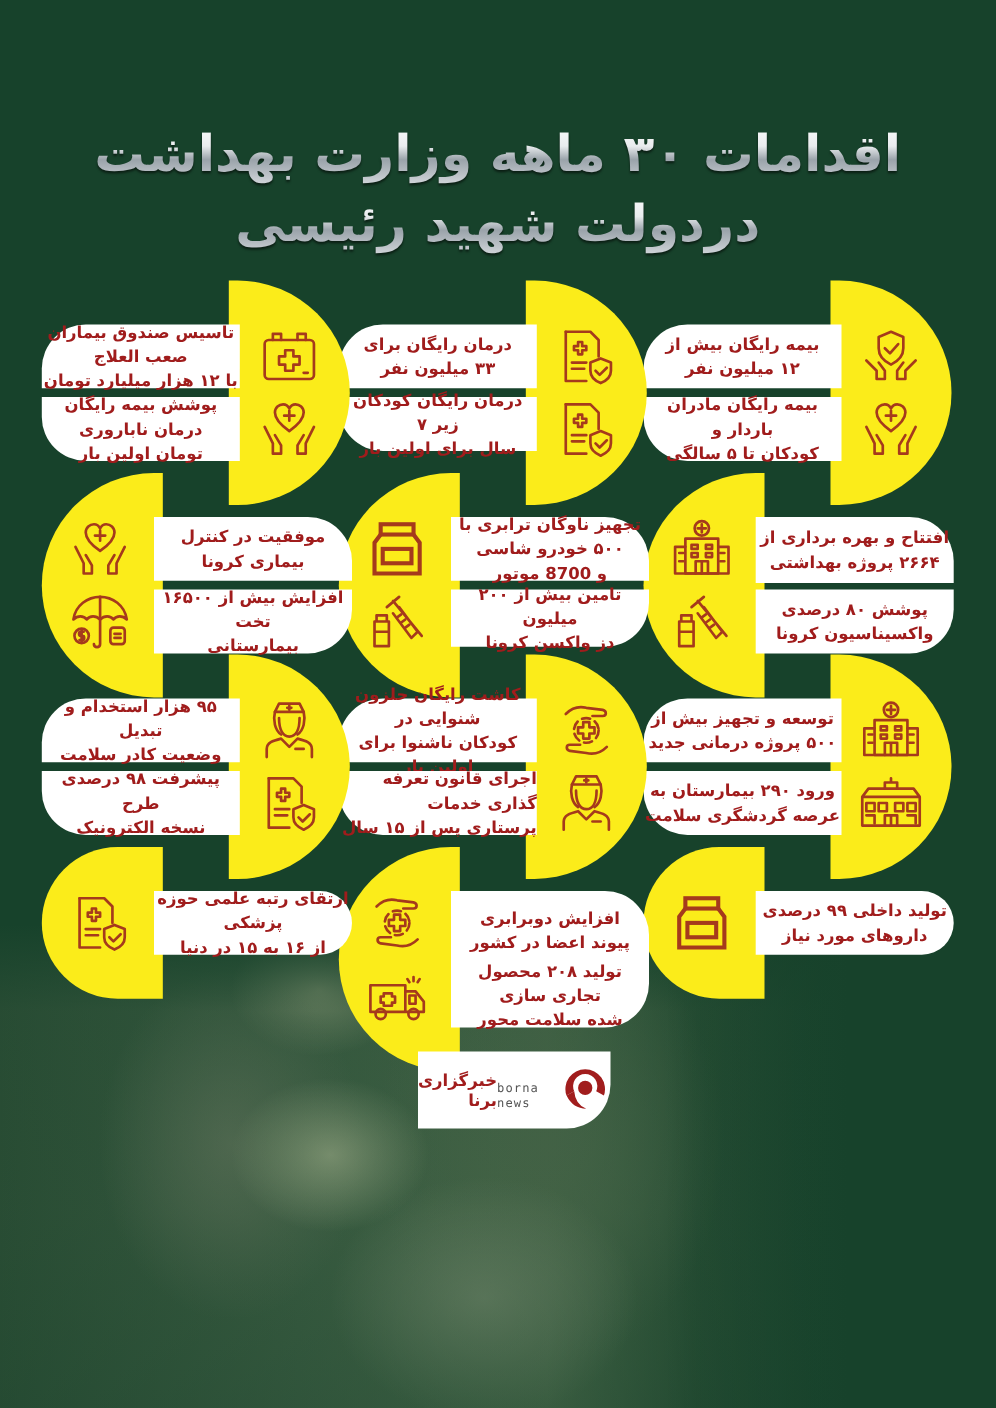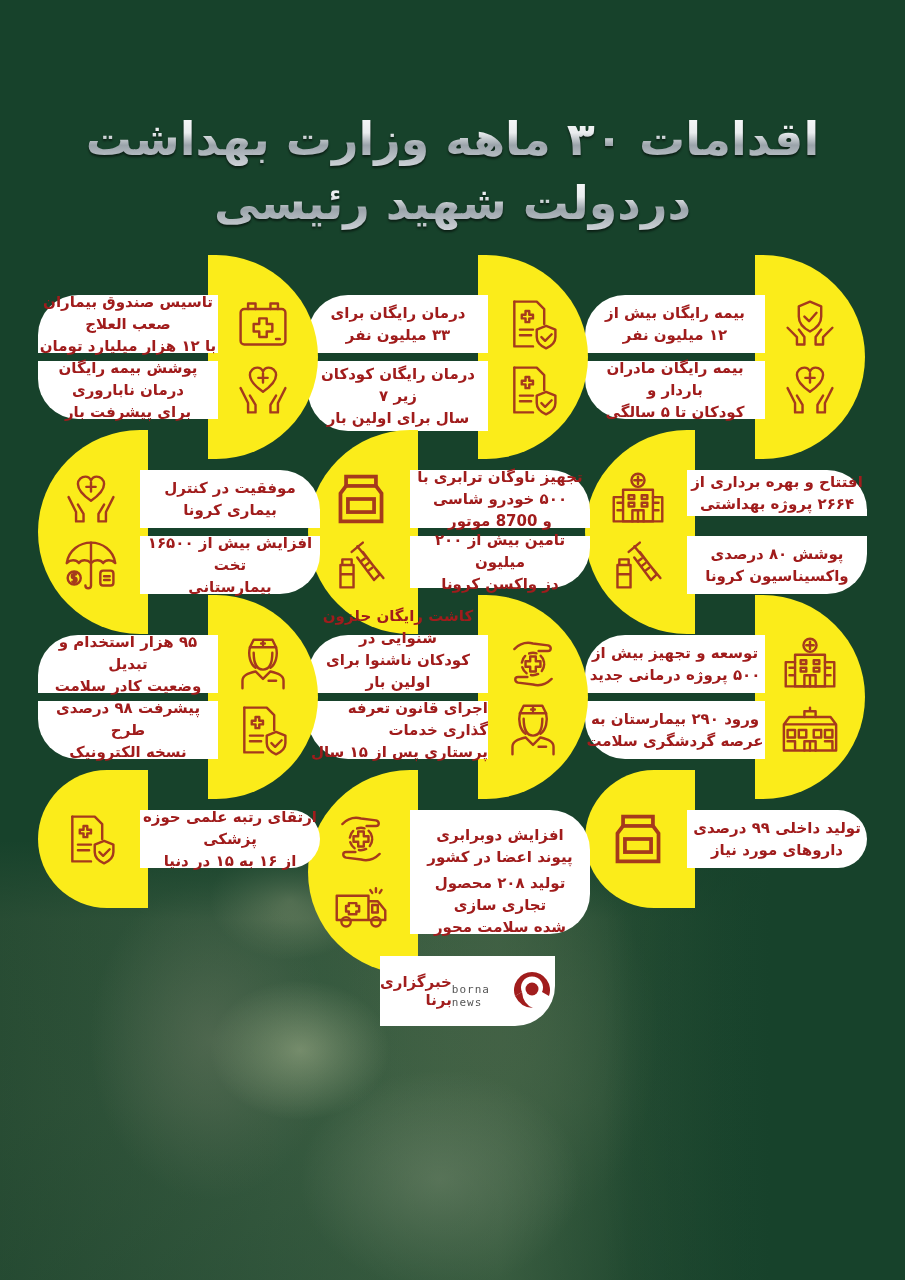--- a/index.html
+++ b/index.html
@@ -90,21 +90,21 @@
       <span class="ico" style="top: 295px; height: 58px; width: 90px; left: 488px;">
         <svg viewBox="0 0 60 60">
           <path fill="none" stroke="#a53a1c" stroke-width="2.6" stroke-linecap="round" stroke-linejoin="round" d="M10 6 H34 L42 14 V30"></path>
           <path fill="none" stroke="#a53a1c" stroke-width="2.6" stroke-linecap="round" stroke-linejoin="round" d="M10 6 V54 H30"></path>
           <path fill="none" stroke="#a53a1c" stroke-width="2.6" stroke-linecap="round" stroke-linejoin="round" d="M22 16 H26 V20 H30 V24 H26 V28 H22 V24 H18 V20 H22 Z"></path>
           <path fill="none" stroke="#a53a1c" stroke-width="2.6" stroke-linecap="round" stroke-linejoin="round" d="M16 36 H30 M16 42 H28"></path>
           <path fill="none" stroke="#a53a1c" stroke-width="2.6" stroke-linecap="round" stroke-linejoin="round" d="M44 32 L54 36 V44 C54 50 49 54 44 56 C39 54 34 50 34 44 V36 Z"></path>
           <path fill="none" stroke="#a53a1c" stroke-width="2.6" stroke-linecap="round" stroke-linejoin="round" d="M39 44 L43 48 L50 41"></path>
         </svg>
       </span>
-      <div class="pill" style="top: 361px; height: 70px; left: 308px; width: 180px; border-radius: 0px 0px 0px 40px;">
+      <div class="pill" style="top: 361px; height: 49px; left: 308px; width: 180px; border-radius: 0px 0px 0px 40px;">
         <div>
           <span>درمان رایگان کودکان زیر ۷</span>
           <span>سال برای اولین بار</span>
         </div>
       </div>
       <span class="ico" style="top: 361px; height: 58px; width: 90px; left: 488px;">
         <svg viewBox="0 0 60 60">
           <path fill="none" stroke="#a53a1c" stroke-width="2.6" stroke-linecap="round" stroke-linejoin="round" d="M10 6 H34 L42 14 V30"></path>
           <path fill="none" stroke="#a53a1c" stroke-width="2.6" stroke-linecap="round" stroke-linejoin="round" d="M10 6 V54 H30"></path>
           <path fill="none" stroke="#a53a1c" stroke-width="2.6" stroke-linecap="round" stroke-linejoin="round" d="M22 16 H26 V20 H30 V24 H26 V28 H22 V24 H18 V20 H22 Z"></path>
@@ -126,35 +126,35 @@
         <svg viewBox="0 0 60 60">
           <rect fill="none" stroke="#a53a1c" stroke-width="2.6" stroke-linecap="round" stroke-linejoin="round" x="6" y="14" width="48" height="38" rx="4"></rect>
           <path fill="none" stroke="#a53a1c" stroke-width="2.6" stroke-linecap="round" stroke-linejoin="round" d="M14 14 V8 H22 V14 M38 14 V8 H46 V14"></path>
           <path fill="none" stroke="#a53a1c" stroke-width="2.6" stroke-linecap="round" stroke-linejoin="round" d="M26 24 H34 V30 H40 V38 H34 V44 H26 V38 H20 V30 H26 Z"></path>
           <path fill="none" stroke="#a53a1c" stroke-width="2.6" stroke-linecap="round" stroke-linejoin="round" d="M44 46 H48"></path>
         </svg>
       </span>
       <div class="pill" style="top: 361px; height: 58px; left: 38px; width: 180px; border-radius: 0px 0px 0px 40px;">
         <div>
           <span>پوشش بیمه رایگان درمان ناباروری</span>
-          <span>برای پیشرفت بار</span>
+          <span>تومان اولین بار</span>
         </div>
       </div>
       <span class="ico" style="top: 361px; height: 58px; width: 90px; left: 218px;">
         <svg viewBox="0 0 60 60">
           <path fill="none" stroke="#a53a1c" stroke-width="2.6" stroke-linecap="round" stroke-linejoin="round" d="M30 32 C20 25 16 20 16 14 C16 9 20 6 24 6 C27 6 29 8 30 10 C31 8 33 6 36 6 C40 6 44 9 44 14 C44 20 40 25 30 32 Z"></path>
           <path fill="none" stroke="#a53a1c" stroke-width="2.6" stroke-linecap="round" stroke-linejoin="round" d="M30 12 V22 M25 17 H35"></path>
           <path fill="none" stroke="#a53a1c" stroke-width="2.6" stroke-linecap="round" stroke-linejoin="round" d="M6 28 L14 44 V54 H22 V46 L16 36"></path>
           <path fill="none" stroke="#a53a1c" stroke-width="2.6" stroke-linecap="round" stroke-linejoin="round" d="M54 28 L46 44 V54 H38 V46 L44 36"></path>
         </svg>
       </span>
     </div>
     <div class="card">
       <div class="ypanel" style="top: 430px; height: 204px; width: 110px; left: 585px; border-radius: 102px 0px 0px 102px;"></div>
-      <div class="pill" style="top: 470px; height: 46px; left: 687px; width: 180px; border-radius: 0px 40px 0px 0px;">
+      <div class="pill" style="top: 470px; height: 60px; left: 687px; width: 180px; border-radius: 0px 40px 0px 0px;">
         <div>
           <span>افتتاح و بهره برداری از</span>
           <span>۲۶۶۴ پروژه بهداشتی</span>
         </div>
       </div>
       <span class="ico" style="top: 470px; height: 58px; width: 90px; left: 593px;">
         <svg viewBox="0 0 60 60">
           <circle fill="none" stroke="#a53a1c" stroke-width="2.6" stroke-linecap="round" stroke-linejoin="round" cx="30" cy="10" r="7"></circle>
           <path fill="none" stroke="#a53a1c" stroke-width="2.6" stroke-linecap="round" stroke-linejoin="round" d="M30 6 V14 M26 10 H34"></path>
           <path fill="none" stroke="#a53a1c" stroke-width="2.6" stroke-linecap="round" stroke-linejoin="round" d="M14 20 H46 V54 H14 Z"></path>
@@ -267,21 +267,21 @@
         <svg viewBox="0 0 60 60">
           <path fill="none" stroke="#a53a1c" stroke-width="2.6" stroke-linecap="round" stroke-linejoin="round" d="M2 24 H58 V52 H2 Z M2 24 L8 16 H52 L58 24"></path>
           <path fill="none" stroke="#a53a1c" stroke-width="2.6" stroke-linecap="round" stroke-linejoin="round" d="M24 16 V10 H36 V16 M30 10 V6"></path>
           <path fill="none" stroke="#a53a1c" stroke-width="2.6" stroke-linecap="round" stroke-linejoin="round" d="M6 30 H14 V38 H6 Z M18 30 H26 V38 H18 Z M34 30 H42 V38 H34 Z M46 30 H54 V38 H46 Z M6 42 H14 V50 M46 42 H54 V50"></path>
           <path fill="none" stroke="#a53a1c" stroke-width="2.6" stroke-linecap="round" stroke-linejoin="round" d="M24 52 V42 H36 V52 M30 42 V52"></path>
         </svg>
       </span>
     </div>
     <div class="card">
       <div class="ypanel" style="top: 595px; height: 204px; width: 110px; left: 478px; border-radius: 0px 102px 102px 0px;"></div>
-      <div class="pill" style="top: 635px; height: 58px; left: 308px; width: 180px; border-radius: 40px 0px 0px; align-items: flex-end;">
+      <div class="pill" style="top: 635px; height: 58px; left: 308px; width: 180px; border-radius: 40px 0px 0px;">
         <div>
           <span>کاشت رایگان حلزون شنوایی در</span>
           <span>کودکان ناشنوا برای اولین بار</span>
         </div>
       </div>
       <span class="ico" style="top: 635px; height: 58px; width: 90px; left: 488px;">
         <svg viewBox="0 0 60 60">
           <path fill="none" stroke="#a53a1c" stroke-width="2.6" stroke-linecap="round" stroke-linejoin="round" d="M10 14 C16 8 22 6 30 8 L46 10 C50 11 50 16 46 16 L36 16"></path>
           <path fill="none" stroke="#a53a1c" stroke-width="2.6" stroke-linecap="round" stroke-linejoin="round" d="M50 46 C44 52 38 54 30 52 L14 50 C10 49 10 44 14 44 L24 44"></path>
           <circle fill="none" stroke="#a53a1c" stroke-width="2.6" stroke-linecap="round" stroke-linejoin="round" cx="30" cy="30" r="12" stroke-dasharray="8 5"></circle>

